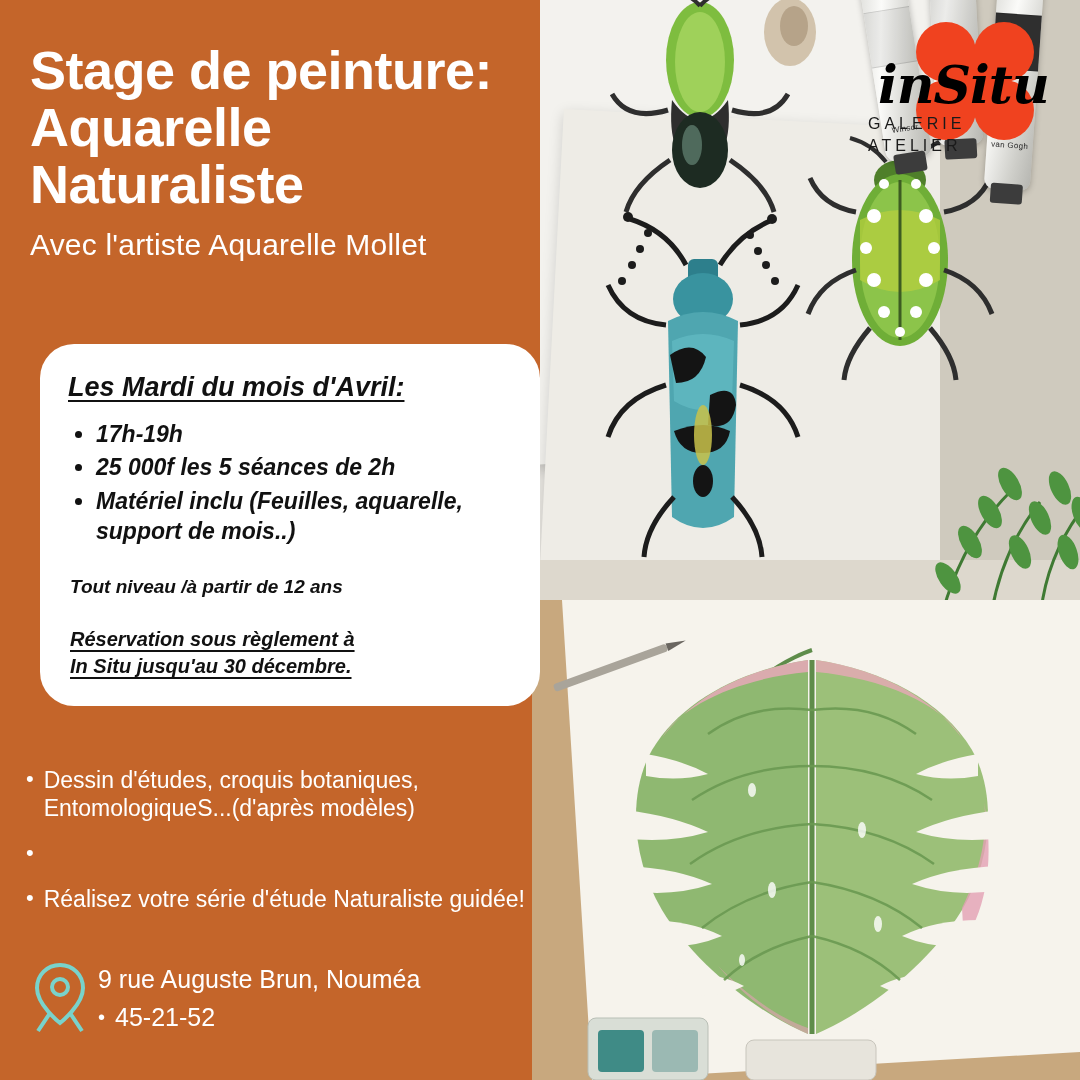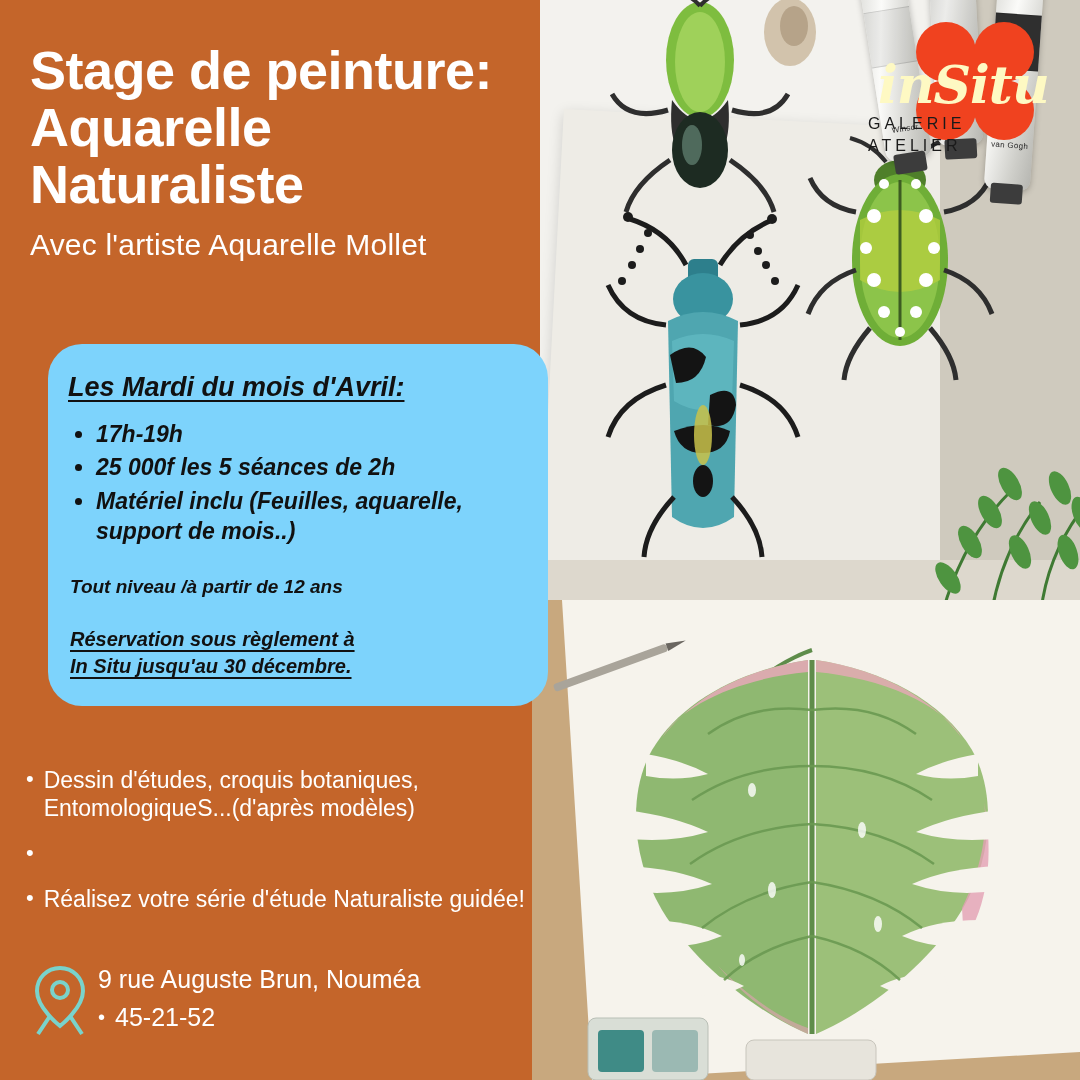--- a/index.html
+++ b/index.html
@@ -127,21 +127,21 @@
   .logo-a { top: 119px; font-size: 16px; }
   .logo-script {
     position: absolute;
     top: 36px; left: 10px;
     width: 170px;
     text-align: center;
     font-family: "DejaVu Serif", serif;
     font-style: italic;
     font-weight: 700;
     font-size: 52px;
-    color: #fef9c3;
+    color: #000000;
     letter-spacing: -1px;
   }
 
   
   .left {
     position: absolute;
     top: 0; left: 0;
     width: 560px;
     height: 880px;
     padding: 0;
@@ -159,27 +159,27 @@
   .subtitle {
     margin: 14px 0 0 0;
     padding: 0 30px;
     font-size: 30px;
     font-weight: 400;
     letter-spacing: 0.2px;
   }
 
   .card {
     position: absolute;
-    left: 48px;
+    left: 40px;
     top: 344px;
     width: 500px;
-    background: #7dd3fc;
+    background: #ffffff;
     border-radius: 34px;
     color: #111;
-    padding: 22px 26px 26px 18px;
+    padding: 22px 26px 26px 26px;
     box-sizing: border-box;
   }
   .card h2 {
     margin: 6px 0 16px 2px;
     font-size: 27px;
     font-style: italic;
     font-weight: 700;
     text-decoration: underline;
     text-underline-offset: 4px;
   }
@@ -238,21 +238,21 @@
     line-height: 1.22;
   }
 
   .contact {
     position: absolute;
     left: 26px;
     top: 955px;
     width: 520px;
     color: #fff;
     display: flex;
-    align-items: flex-end;
+    align-items: center;
   }
   .pin {
     flex: 0 0 auto;
     margin: 2px 10px 0 6px;
   }
   .contact-lines { padding-top: 6px; }
   .contact-lines div {
     font-size: 25px;
     line-height: 1.5;
   }

